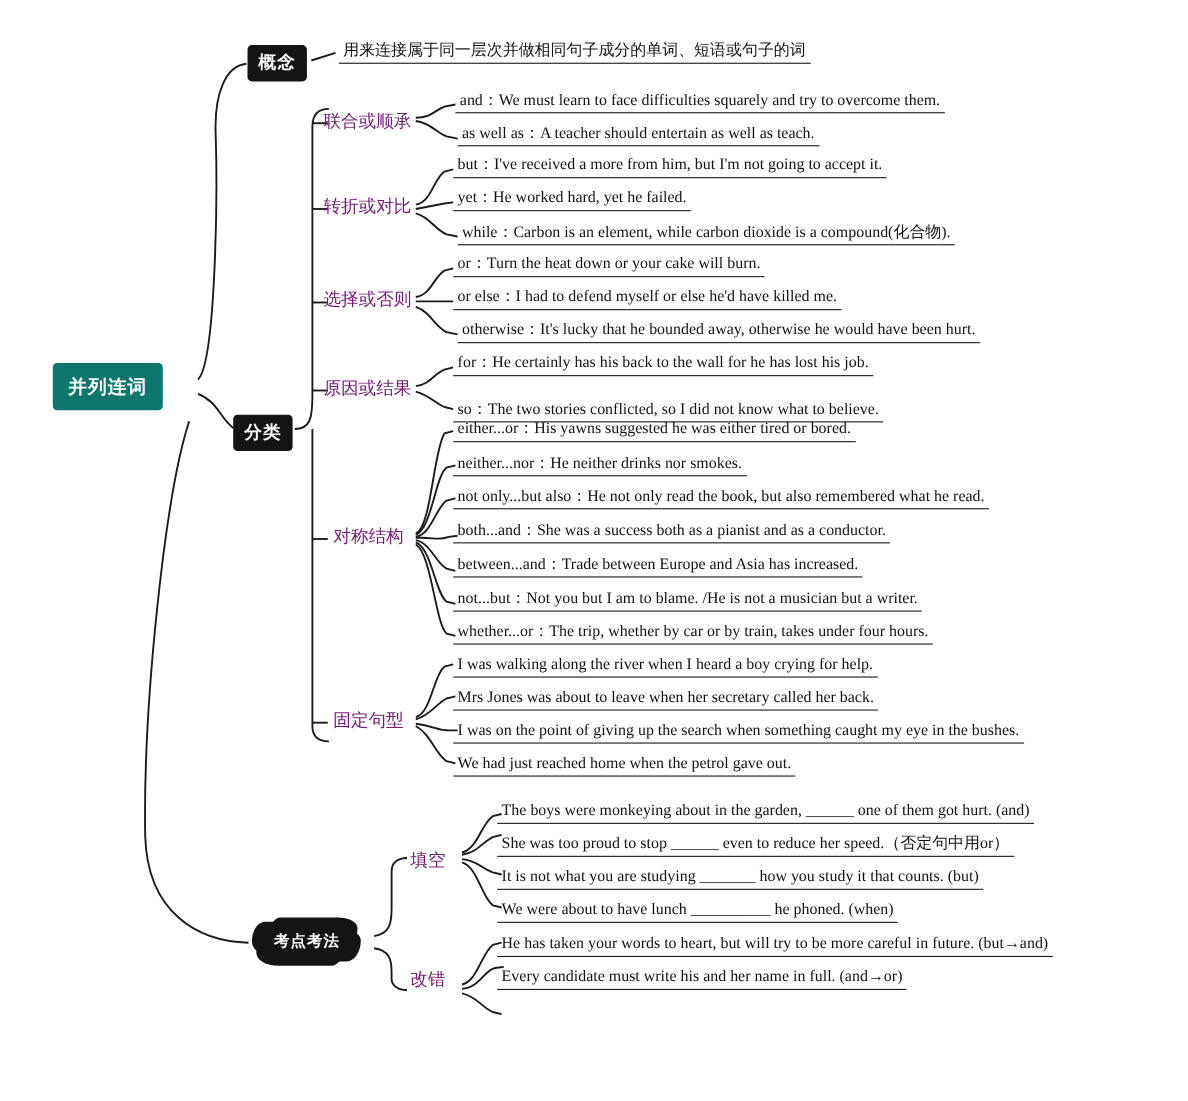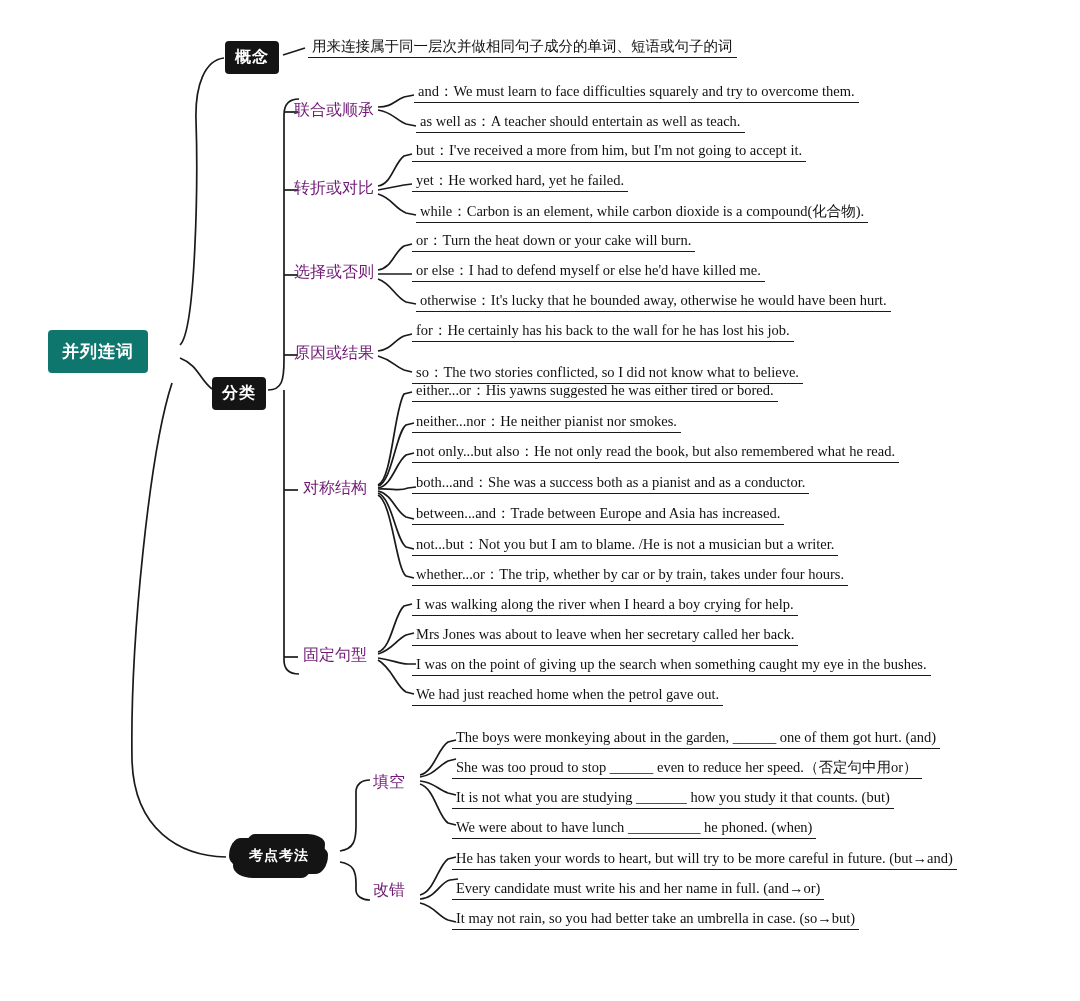--- a/index.html
+++ b/index.html
@@ -235,21 +235,21 @@
     <span>for：He certainly has his back to the wall for he has lost his job.</span>
   </div>
   <div class="leaf" style="left:412px; top:352px;margin-top:12px;">
     <span>so：The two stories conflicted, so I did not know what to believe.</span>
   </div>
 
   <div class="leaf" style="left:412px; top:382px;">
     <span>either...or：His yawns suggested he was either tired or bored.</span>
   </div>
   <div class="leaf" style="left:412px; top:413px;">
-    <span>neither...nor：He neither pianist nor smokes.</span>
+    <span>neither...nor：He neither drinks nor smokes.</span>
   </div>
   <div class="leaf" style="left:412px; top:443px;">
     <span>not only...but also：He not only read the book, but also remembered what he read.</span>
   </div>
   <div class="leaf" style="left:412px; top:474px;">
     <span>both...and：She was a success both as a pianist and as a conductor.</span>
   </div>
   <div class="leaf" style="left:412px; top:505px;">
     <span>between...and：Trade between Europe and Asia has increased.</span>
   </div>
@@ -285,17 +285,14 @@
   <div class="leaf" style="left:452px; top:819px;">
     <span>We were about to have lunch __________ he phoned. (when)</span>
   </div>
 
   <div class="leaf" style="left:452px; top:850px;">
     <span>He has taken your words to heart, but will try to be more careful in future. (but→and)</span>
   </div>
   <div class="leaf" style="left:452px; top:880px;">
     <span>Every candidate must write his and her name in full. (and→or)</span>
   </div>
-  <div class="leaf" style="left:452px; top:910px;">
-    <span>It may not rain, so you had better take an umbrella in case. (so→but)</span>
-  </div>
 
 </div>
 
 </body></html>

